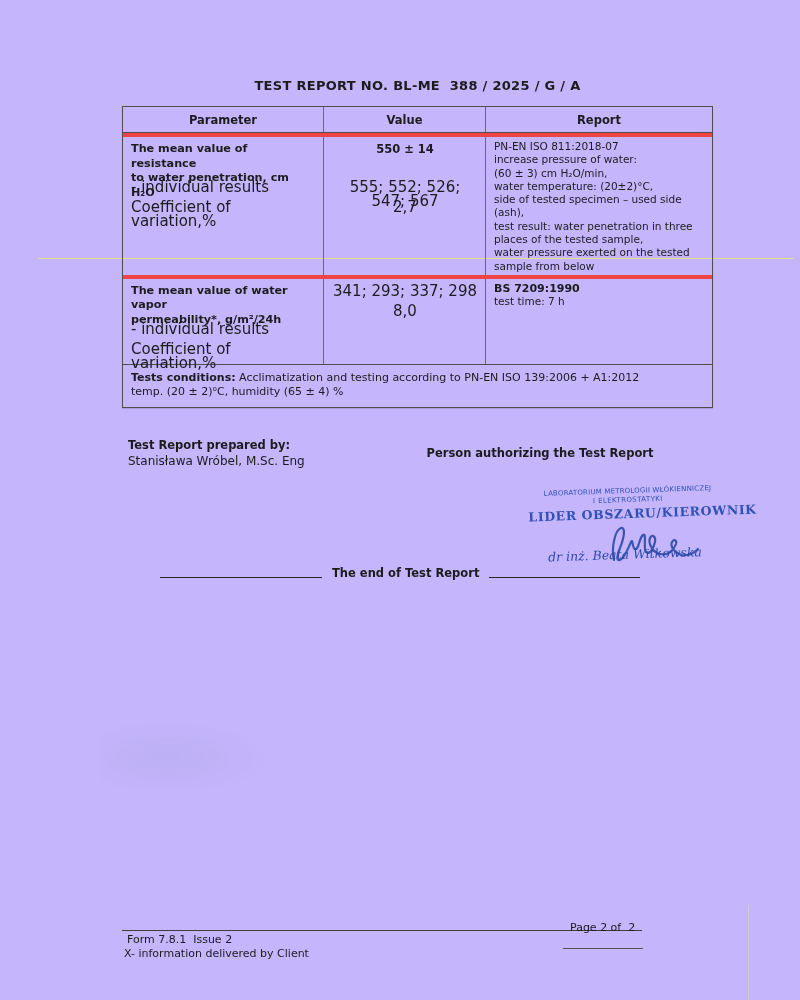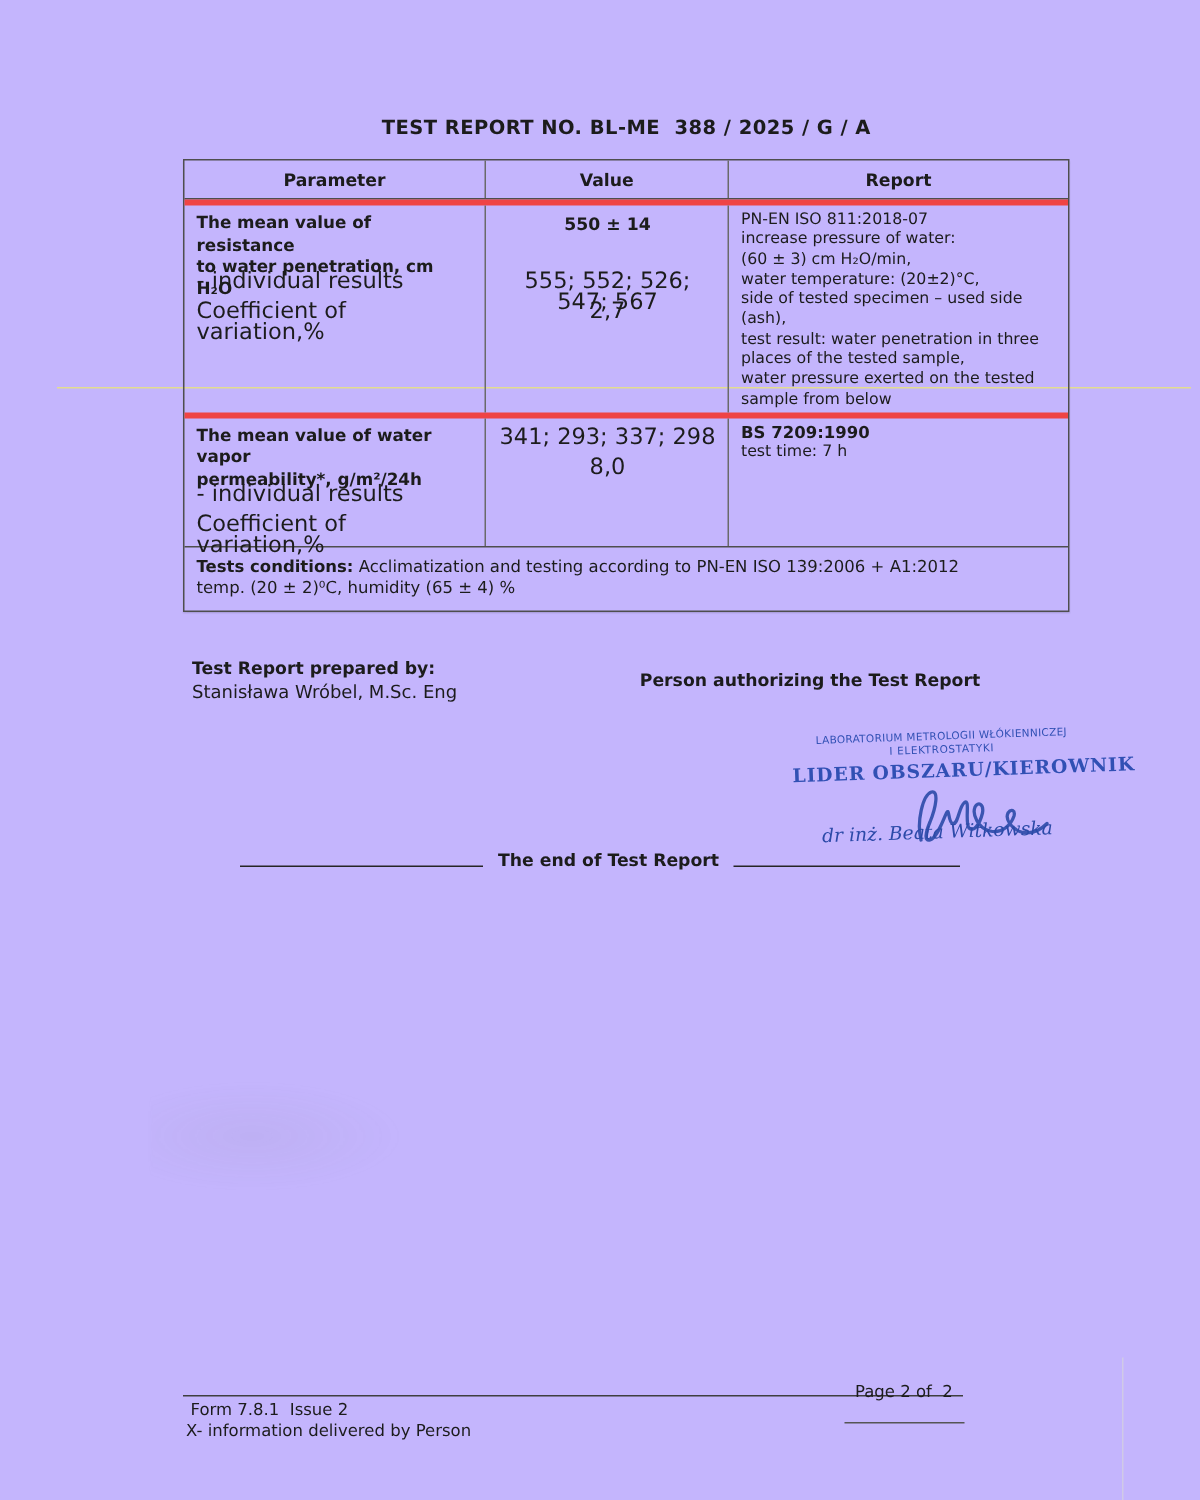--- a/index.html
+++ b/index.html
@@ -166,15 +166,15 @@
   <div class="endline">
     <div class="rule rule-left"></div>
     <div class="end-label">The end of Test Report</div>
     <div class="rule rule-right"></div>
   </div>
 
   <div class="footer-rule"></div>
   <div class="footer-form">Form 7.8.1  Issue 2</div>
   <div class="footer-page">Page 2 of  2</div>
   <div class="footer-page-rule"></div>
-  <div class="footer-note">X- information delivered by Person</div>
+  <div class="footer-note">X- information delivered by Client</div>
 
 </div>
 
 </body></html>

